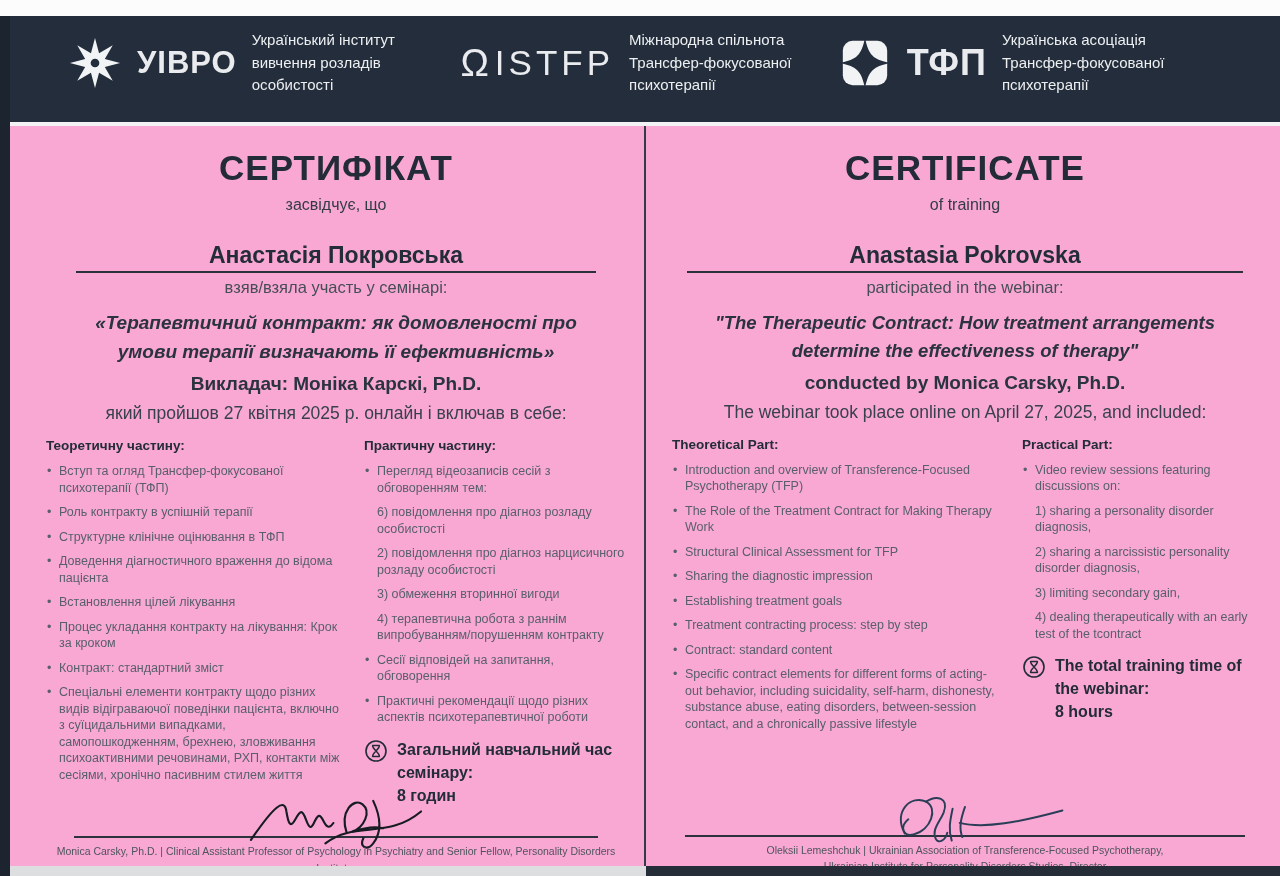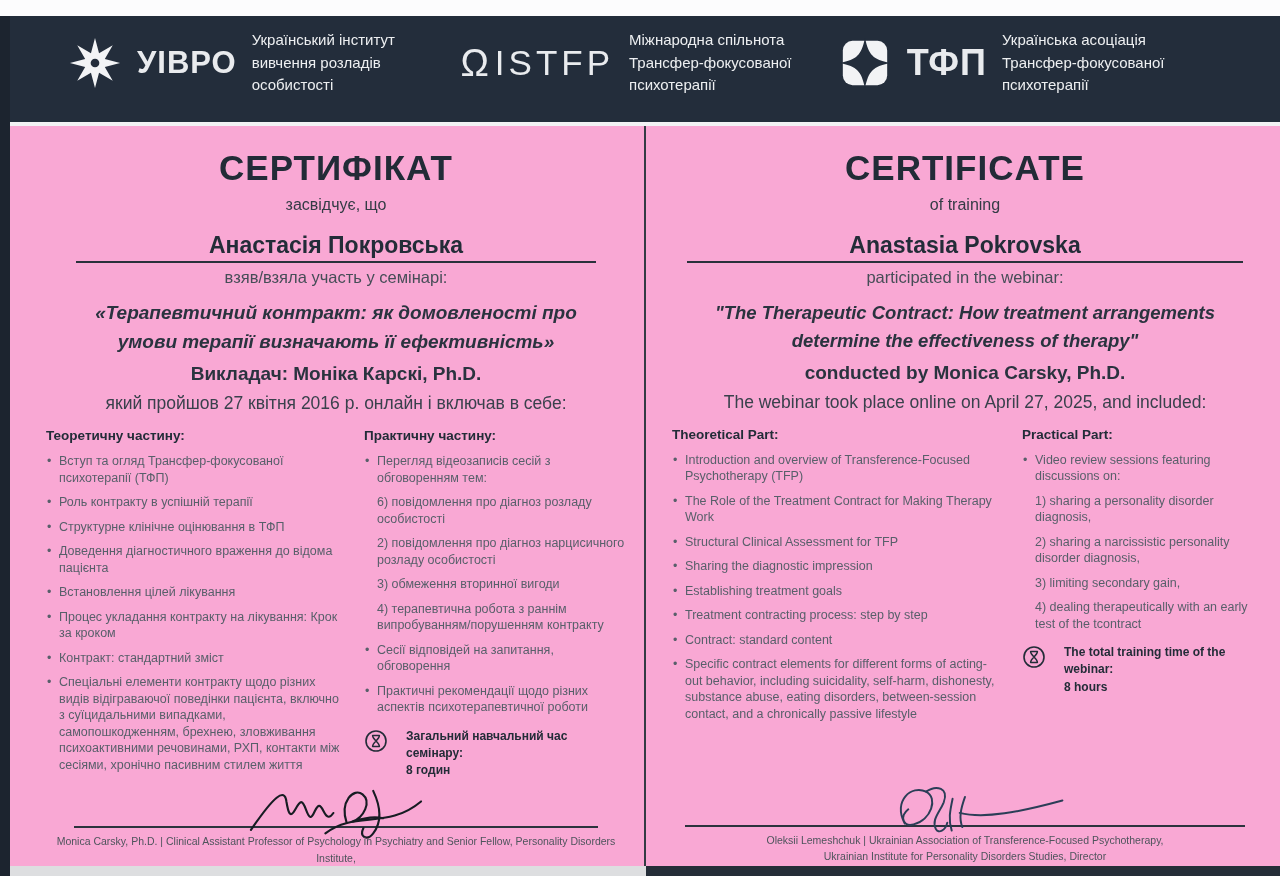--- a/index.html
+++ b/index.html
@@ -25,41 +25,41 @@
   .certs{position:absolute;left:10px;top:126px;width:1270px;height:740px;display:flex;background:#f9a8d4;}
   .cert{box-sizing:border-box;text-align:center;color:#30363f;}
   .cert-left{width:634px;padding:14px 18px 0 36px;}
   .divider{width:2px;background:#343b44;}
   .cert-right{flex:1;padding:14px 22px 0 26px;}
   .bottom-strip-left{position:absolute;left:10px;top:866px;width:636px;height:10px;background:#dddee0;}
   .bottom-strip-right{position:absolute;left:646px;top:866px;width:634px;height:10px;background:#252d38;}
 
   .cert-title{font-size:35px;font-weight:800;letter-spacing:1px;color:#222b37;margin:8px 0 0;}
   .cert-sub{font-size:16px;margin-top:8px;color:#343b45;}
-  .name-wrap{width:520px;margin:18px auto 0;border-bottom:2px solid #2a313b;padding-bottom:2px;}
+  .name-wrap{width:520px;margin:28px auto 0;border-bottom:2px solid #2a313b;padding-bottom:2px;}
   .cert-right .name-wrap{width:556px;}
   .cert-name{font-size:23px;font-weight:700;color:#232c38;}
   .cert-part{font-size:16.5px;color:#464d57;margin-top:5px;}
   .cert-seminar{font-size:19px;font-weight:700;color:#2a333f;margin:12px auto 0;max-width:505px;line-height:1.5;font-style:italic;}
   .cert-right .cert-seminar{font-size:18.5px;max-width:525px;}
   .cert-lecturer{font-size:19px;font-weight:700;color:#2a333f;margin-top:7px;}
   .cert-date{font-size:17.5px;margin-top:8px;color:#39414c;}
 
   .cols{display:flex;text-align:left;margin-top:14px;gap:20px;height:352px;}
   .cert-left .col-a{flex:0 0 298px;}
   .cert-left .col-b{flex:1;}
   .cert-right .col-a{flex:0 0 330px;}
   .cert-right .col-b{flex:1;}
   .col h3{font-size:13.5px;font-weight:700;color:#232c38;margin:0 0 10px;}
   .col ul{list-style:none;margin:0;padding:0;}
   .col li{font-size:12.5px;color:#585f6a;line-height:1.32;margin:0 0 8px;padding-left:13px;position:relative;}
   .col li::before{content:"\2022";position:absolute;left:1px;color:#585f6a;}
   .sub{font-size:12.5px;color:#585f6a;line-height:1.32;margin:0 0 8px 13px;}
-  .duration{display:flex;gap:18px;align-items:flex-start;margin-top:12px;
-            font-size:12px;font-weight:700;color:#232c38;line-height:1.45;text-align:left;}
+  .duration{display:flex;gap:9px;align-items:flex-start;margin-top:12px;
+            font-size:16px;font-weight:700;color:#232c38;line-height:1.45;text-align:left;}
   .duration svg{flex:0 0 auto;margin-top:1px;}
 
   .sig{height:54px;margin-top:2px;display:flex;justify-content:center;}
   .sig svg{display:block;}
   .sig-line{width:524px;margin:-10px auto 0;border-bottom:2px solid #2c333d;}
   .cert-right .sig-line{width:560px;}
   .footer{font-size:10.5px;color:#4e545c;line-height:1.6;margin-top:5px;}
 </style>
 </head>
 <body>
@@ -104,21 +104,21 @@
 
     <section class="cert cert-left">
       <h1 class="cert-title">СЕРТИФІКАТ</h1>
       <div class="cert-sub">засвідчує, що</div>
       <div class="name-wrap">
         <span class="cert-name">Анастасія Покровська</span>
       </div>
       <div class="cert-part">взяв/взяла участь у семінарі:</div>
       <div class="cert-seminar">«Терапевтичний контракт: як домовленості про умови терапії визначають її ефективність»</div>
       <div class="cert-lecturer">Викладач: Моніка Карскі, Ph.D.</div>
-      <div class="cert-date">який пройшов 27 квітня 2016 р. онлайн і включав в себе:</div>
+      <div class="cert-date">який пройшов 27 квітня 2025 р. онлайн і включав в себе:</div>
 
       <div class="cols">
         <div class="col col-a">
           <h3>Теоретичну частину:</h3>
           <ul>
             <li>Вступ та огляд Трансфер-фокусованої психотерапії (ТФП)</li>
             <li>Роль контракту в успішній терапії</li>
             <li>Структурне клінічне оцінювання в ТФП</li>
             <li>Доведення діагностичного враження до відома пацієнта</li>
             <li>Встановлення цілей лікування</li>

